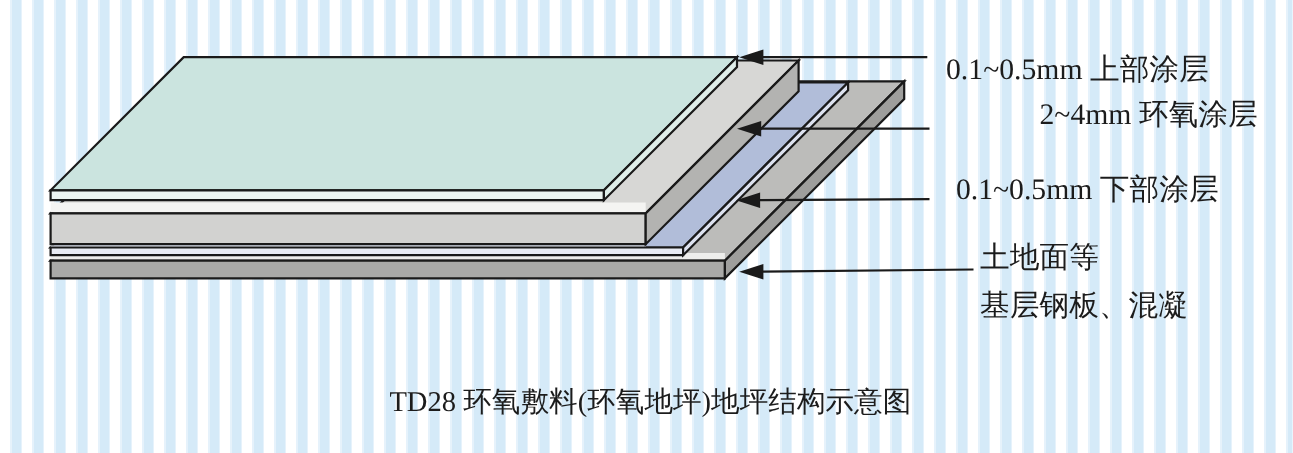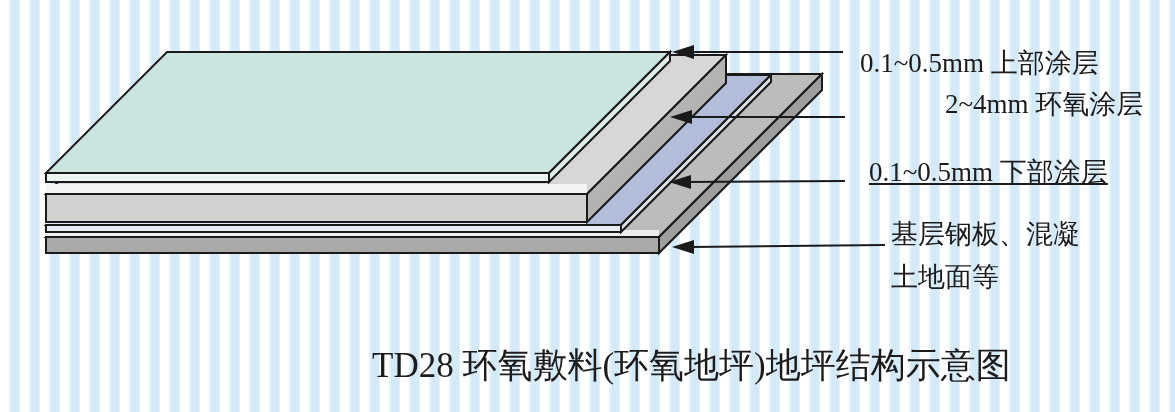--- a/index.html
+++ b/index.html
@@ -34,23 +34,23 @@
   .label {
     position: absolute;
     font-size: 27px;
     line-height: 34px;
     color: #1c1c1c;
     white-space: nowrap;
   }
   .label-multiline { line-height: 43px; }
   .caption {
     position: absolute;
-    left: 372px;
+    left: 354px;
     top: 349px;
-    font-size: 35px;
+    font-size: 26px;
     line-height: 34px;
     color: #1c1c1c;
     white-space: nowrap;
   }
 </style>
 </head>
 <body>
 
 <div class="stage">
 
@@ -98,22 +98,22 @@
     <g>
       <path class="leader" d="M690,247 L885,245"></path>
       <polygon class="head" points="672,247 694,240 694,254" fill="#1a1a1a"></polygon>
     </g>
   </svg>
 
   <div class="label" style="left:860px; top:46px;">0.1~0.5mm 上部涂层</div>
 
   <div class="label" style="left:901px; top:87px;margin-left:44px;">2~4mm 环氧涂层</div>
 
-  <div class="label" style="left:869px; top:155px;text-decoration:underline;">0.1~0.5mm 下部涂层</div>
+  <div class="label" style="left:869px; top:155px;">0.1~0.5mm 下部涂层</div>
 
   <div class="label label-multiline" style="left:891px; top:213px;">
+    <div>土地面等</div>
     <div>基层钢板、混凝</div>
-    <div>土地面等</div>
   </div>
 
   <div class="caption">TD28 环氧敷料(环氧地坪)地坪结构示意图</div>
 
 </div>
 
 </body></html>

